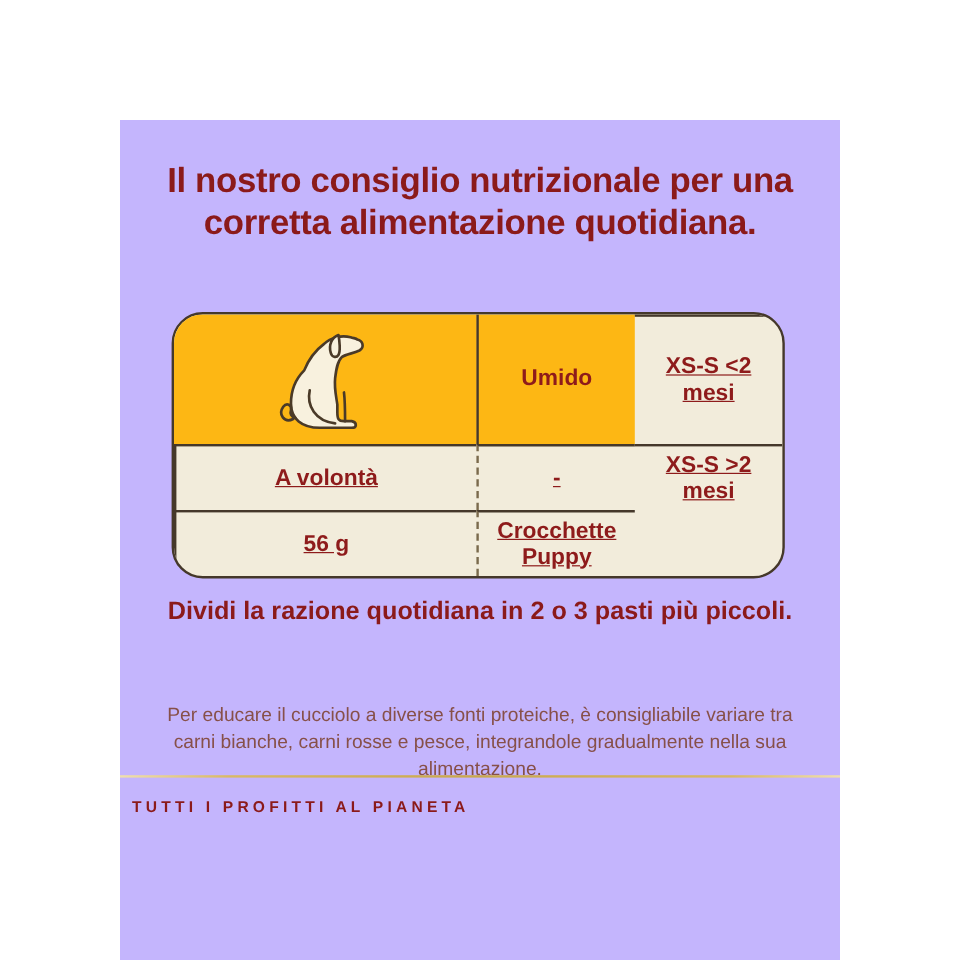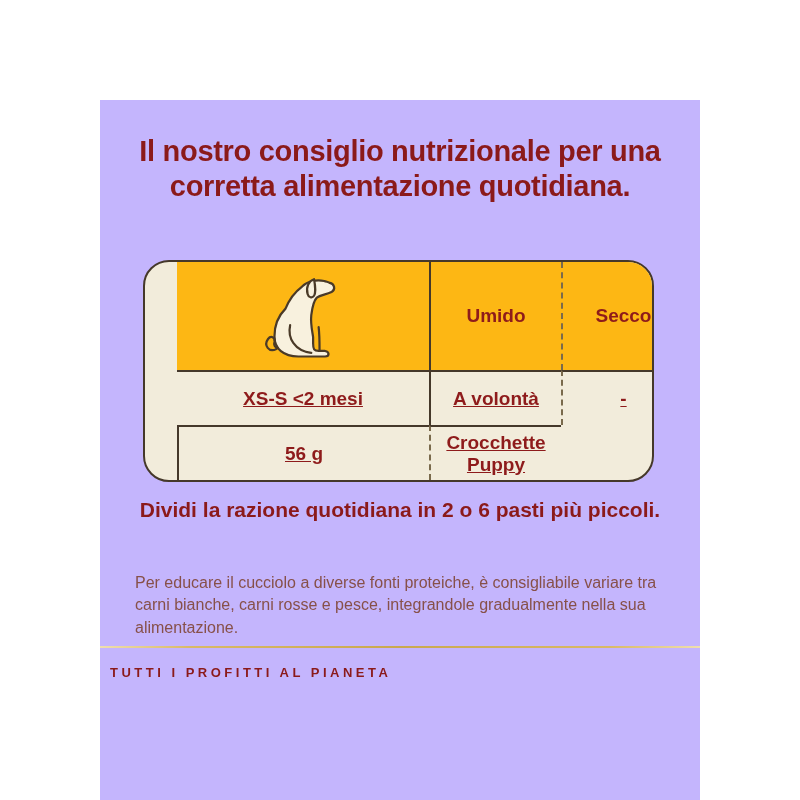--- a/index.html
+++ b/index.html
@@ -12,38 +12,38 @@
     position: absolute; top: 34px; left: 10px; width: 580px;
     text-align: center; font-size: 29px; font-weight: bold; line-height: 1.22;
     color: #8B1A1A; letter-spacing: -0.3px;
   }
   .feed-table {
     position: absolute; left: 43px; top: 160px; width: 511px; height: 222px;
     display: grid;
     grid-template-columns: 252px 132px 123px;
     grid-template-rows: 108px 55px 55px;
     border: 2px solid #45382A; border-radius: 26px;
-    overflow: hidden; background: #F2ECDB; padding-left: 32px;
+    overflow: hidden; background: #F2ECDB;
   }
   .cell {
     display: flex; align-items: center; justify-content: center;
     text-align: center; color: #8E1B1B; font-weight: bold; font-size: 19px;
     line-height: 1.15; padding: 2px 6px;
   }
   .cell.head { background: #FDB714; }
   .cell.vsolid { border-left: 2px solid #45382A; }
   .cell.vdash  { border-left: 2px dashed #7A6A4C; }
   .cell.hline  { border-top: 2px solid #45382A; text-decoration: underline; }
   .callout {
     position: absolute; top: 398px; left: 10px; width: 580px;
     text-align: center; font-size: 21px; font-weight: bold; color: #8B1A1A;
   }
   .note {
-    position: absolute; top: 472px; left: 35px; width: 530px;
-    font-size: 16px; color: #875049; line-height: 1.4;
+    position: absolute; top: 486px; left: 35px; width: 530px;
+    text-align: center; font-size: 16px; color: #875049; line-height: 1.4;
     font-weight: normal;
   }
   .gold-line {
     position: absolute; top: 546px; left: 0; width: 600px; height: 2px;
     background: linear-gradient(90deg, #EFDFAE, #D9B966 15%, #C9A84E 50%, #D9B966 85%, #EFDFAE);
   }
   .footer-note {
     position: absolute; top: 565px; left: 10px; width: 580px;
     font-size: 13px; font-weight: bold; color: #8B1A1A;
     letter-spacing: 3.5px;
@@ -82,31 +82,31 @@
                      C 51 12 48 19 50 26
                      C 51 30 55 31 57 28
                      C 59 25 58 15 57 10 Z"></path>
             <path fill="none" d="M 16 86 C 8 90 2 82 7 75 C 10 71 15 73 14 78 C 13 81 14 84 18 85"></path>
             <path fill="none" d="M 54 90 C 36 88 28 74 31 60"></path>
             <path fill="none" d="M 63 88 C 63 78 63 70 62 62"></path>
           </g>
         </svg>
       </div>
       <div class="cell head vsolid">Umido</div>
-      <div class="cell head vdash">Secco</div>
 
       <div class="cell hline">XS-S &lt;2 mesi</div>
       <div class="cell hline vsolid">A volontà</div>
       <div class="cell hline vdash">-</div>
 
+      <div class="cell hline">XS-S &gt;2 mesi</div>
       <div class="cell hline vsolid">56 g</div>
       <div class="cell hline vdash">Crocchette Puppy</div>
     </div>
 
-    <p class="callout">Dividi la razione quotidiana in 2 o 6 pasti più piccoli.</p>
+    <p class="callout">Dividi la razione quotidiana in 2 o 3 pasti più piccoli.</p>
 
     <p class="note">Per educare il cucciolo a diverse fonti proteiche, è consigliabile variare tra carni bianche, carni rosse e pesce, integrandole gradualmente nella sua alimentazione.</p>
 
     <div class="gold-line"></div>
 
     <p class="footer-note">TUTTI I PROFITTI AL PIANETA</p>
 
   </div>
 </div>
 

